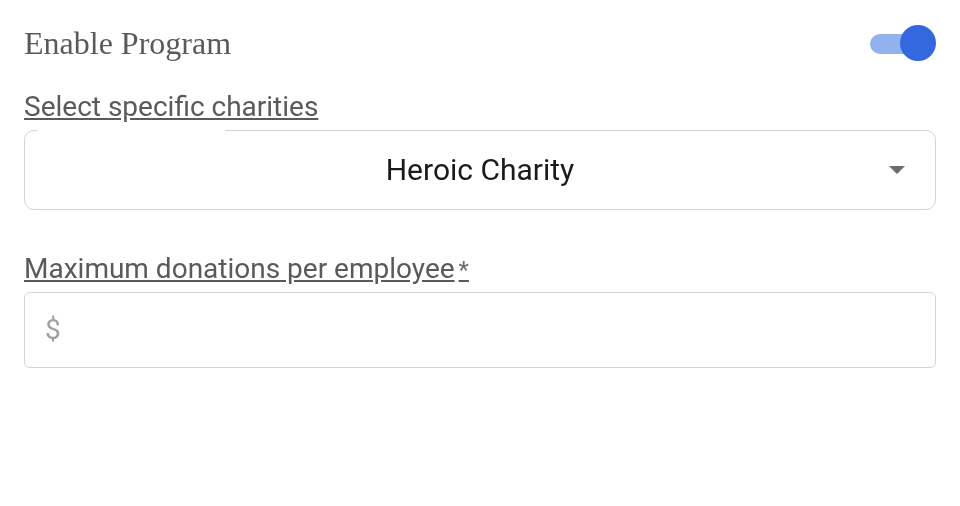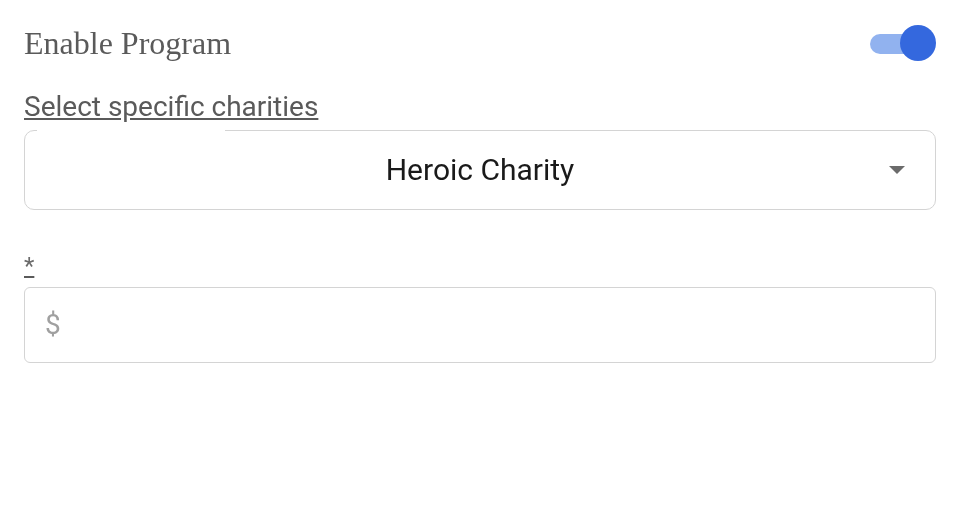--- a/index.html
+++ b/index.html
@@ -156,19 +156,20 @@
 
 
   <div class="section-label">Select specific charities</div>
   <div class="select-field">
     <div class="select-notch"></div>
     <span class="select-value">Heroic Charity</span>
     <span class="chevron-icon"></span>
   </div>
 
   <div class="section-label label-with-asterisk">
+    <span>Maximum donations per employee</span>
     <span class="asterisk">*</span>
   </div>
   <div class="input-field">
     <span class="input-prefix">$</span>
   </div>
 
 </div>
 
 </body></html>

